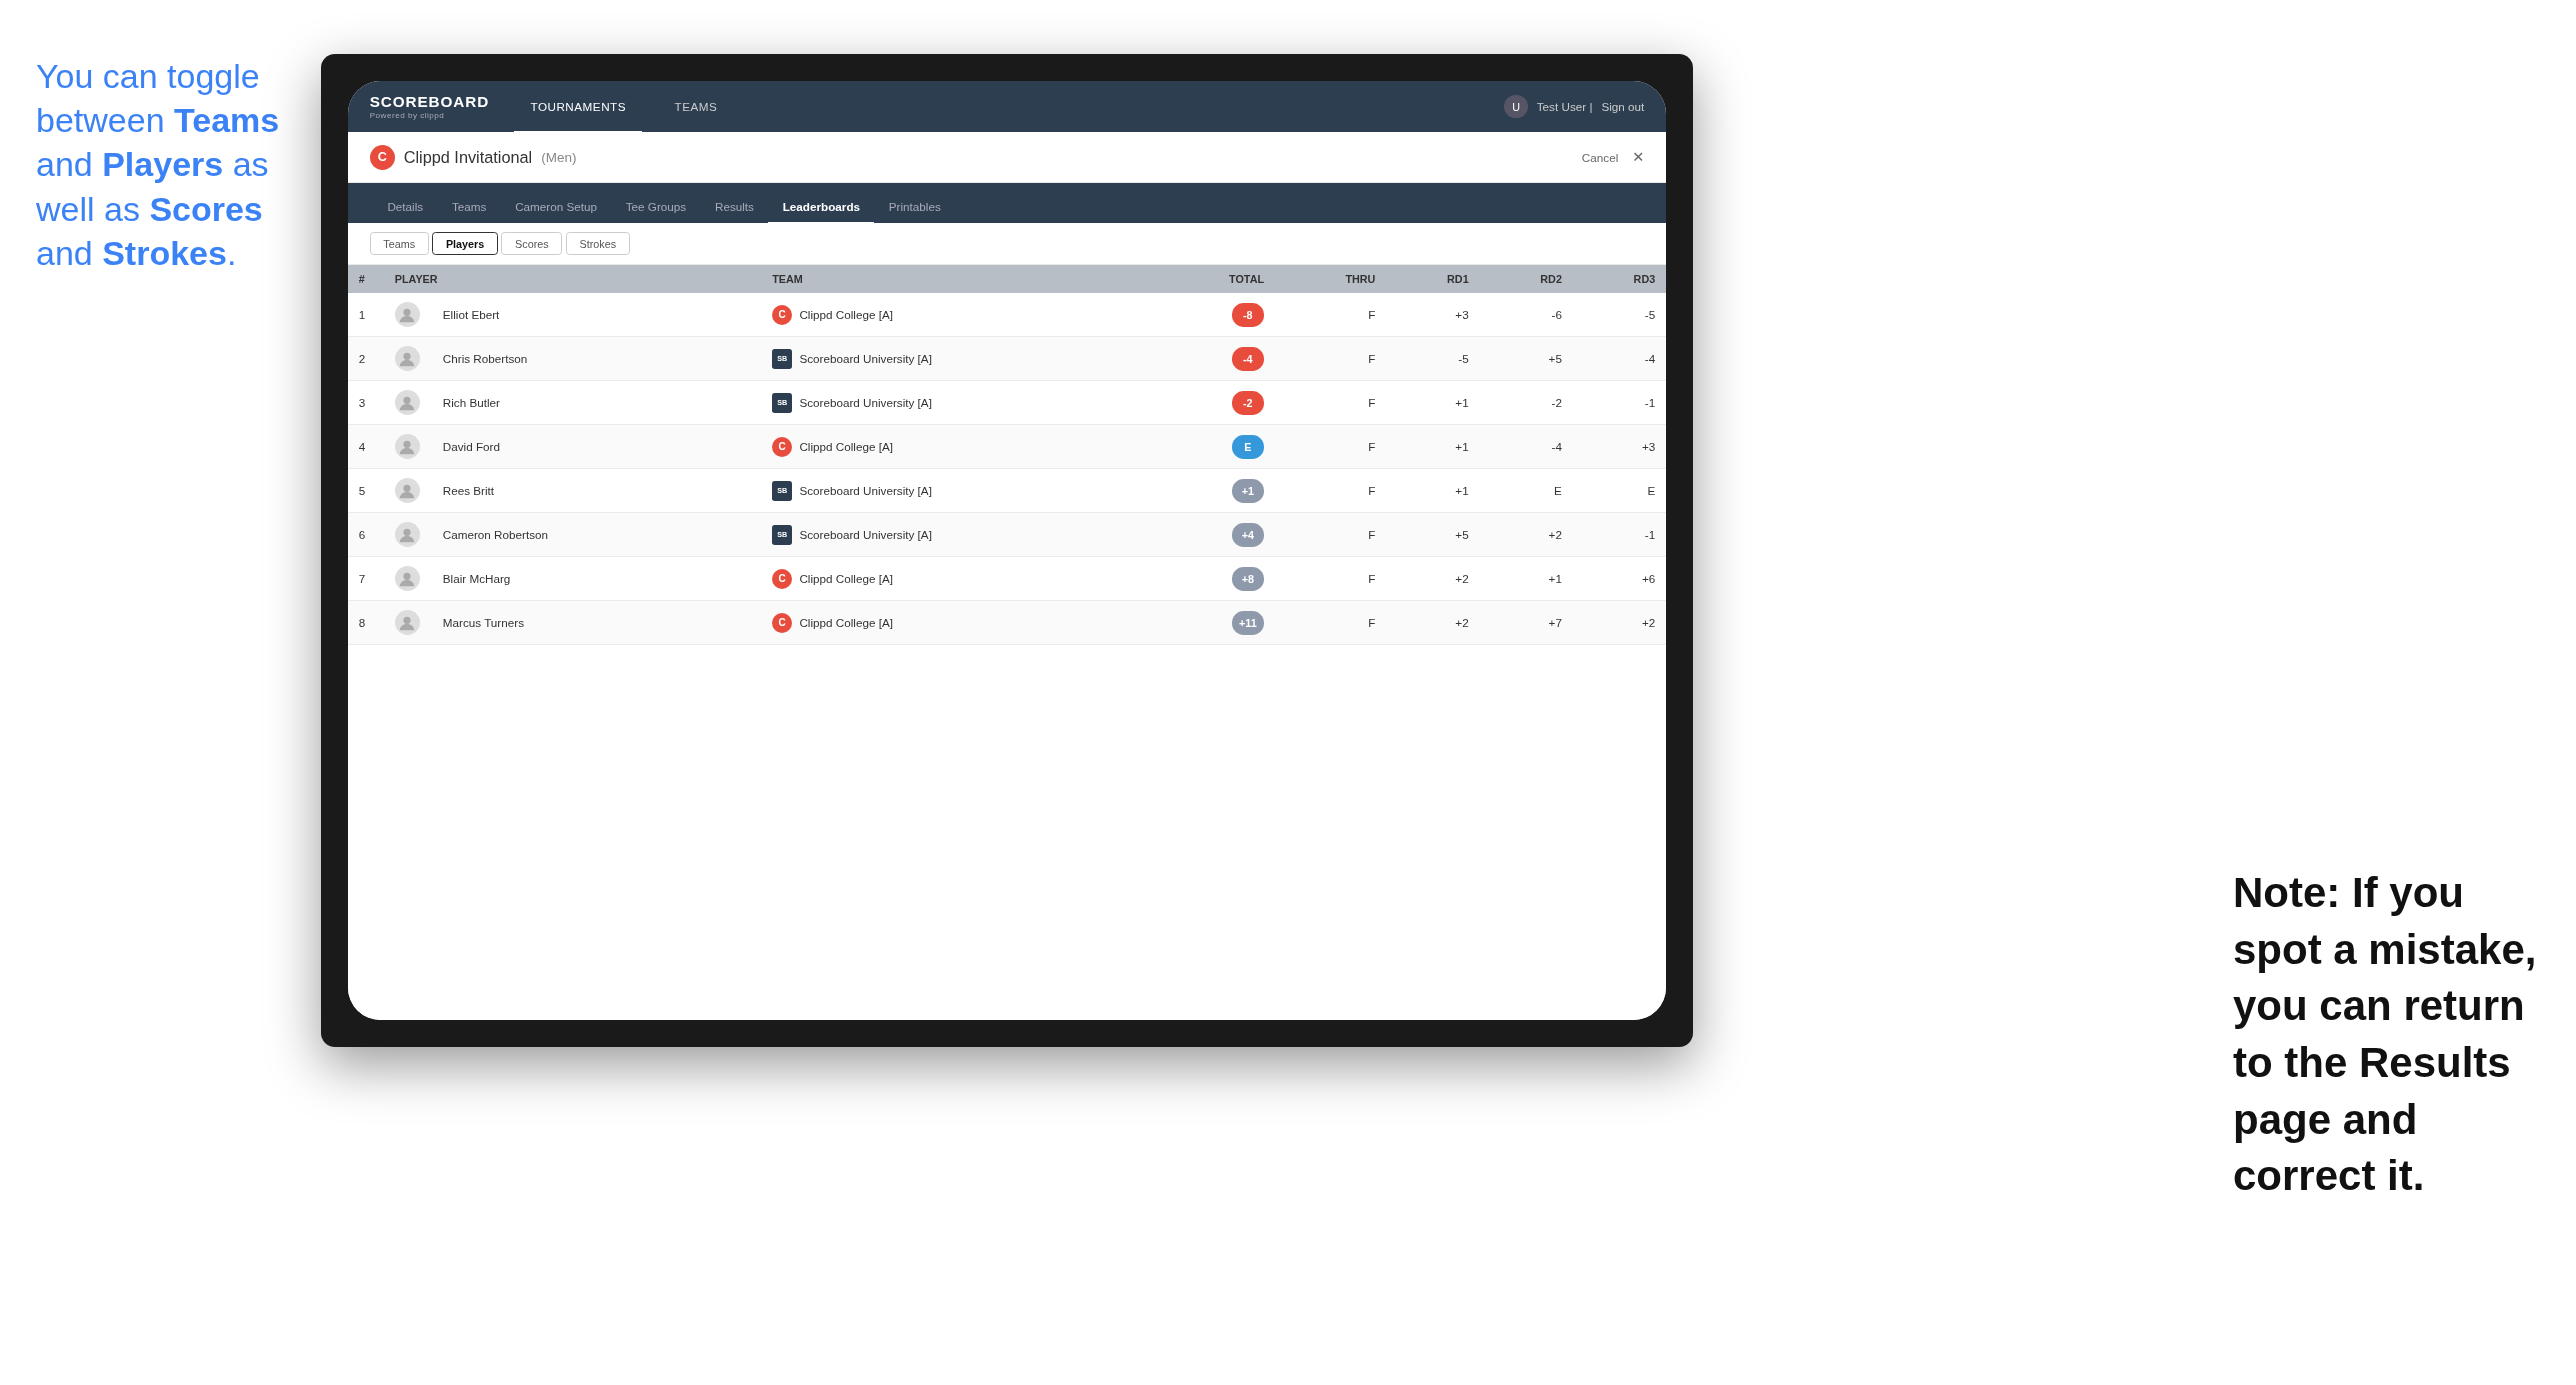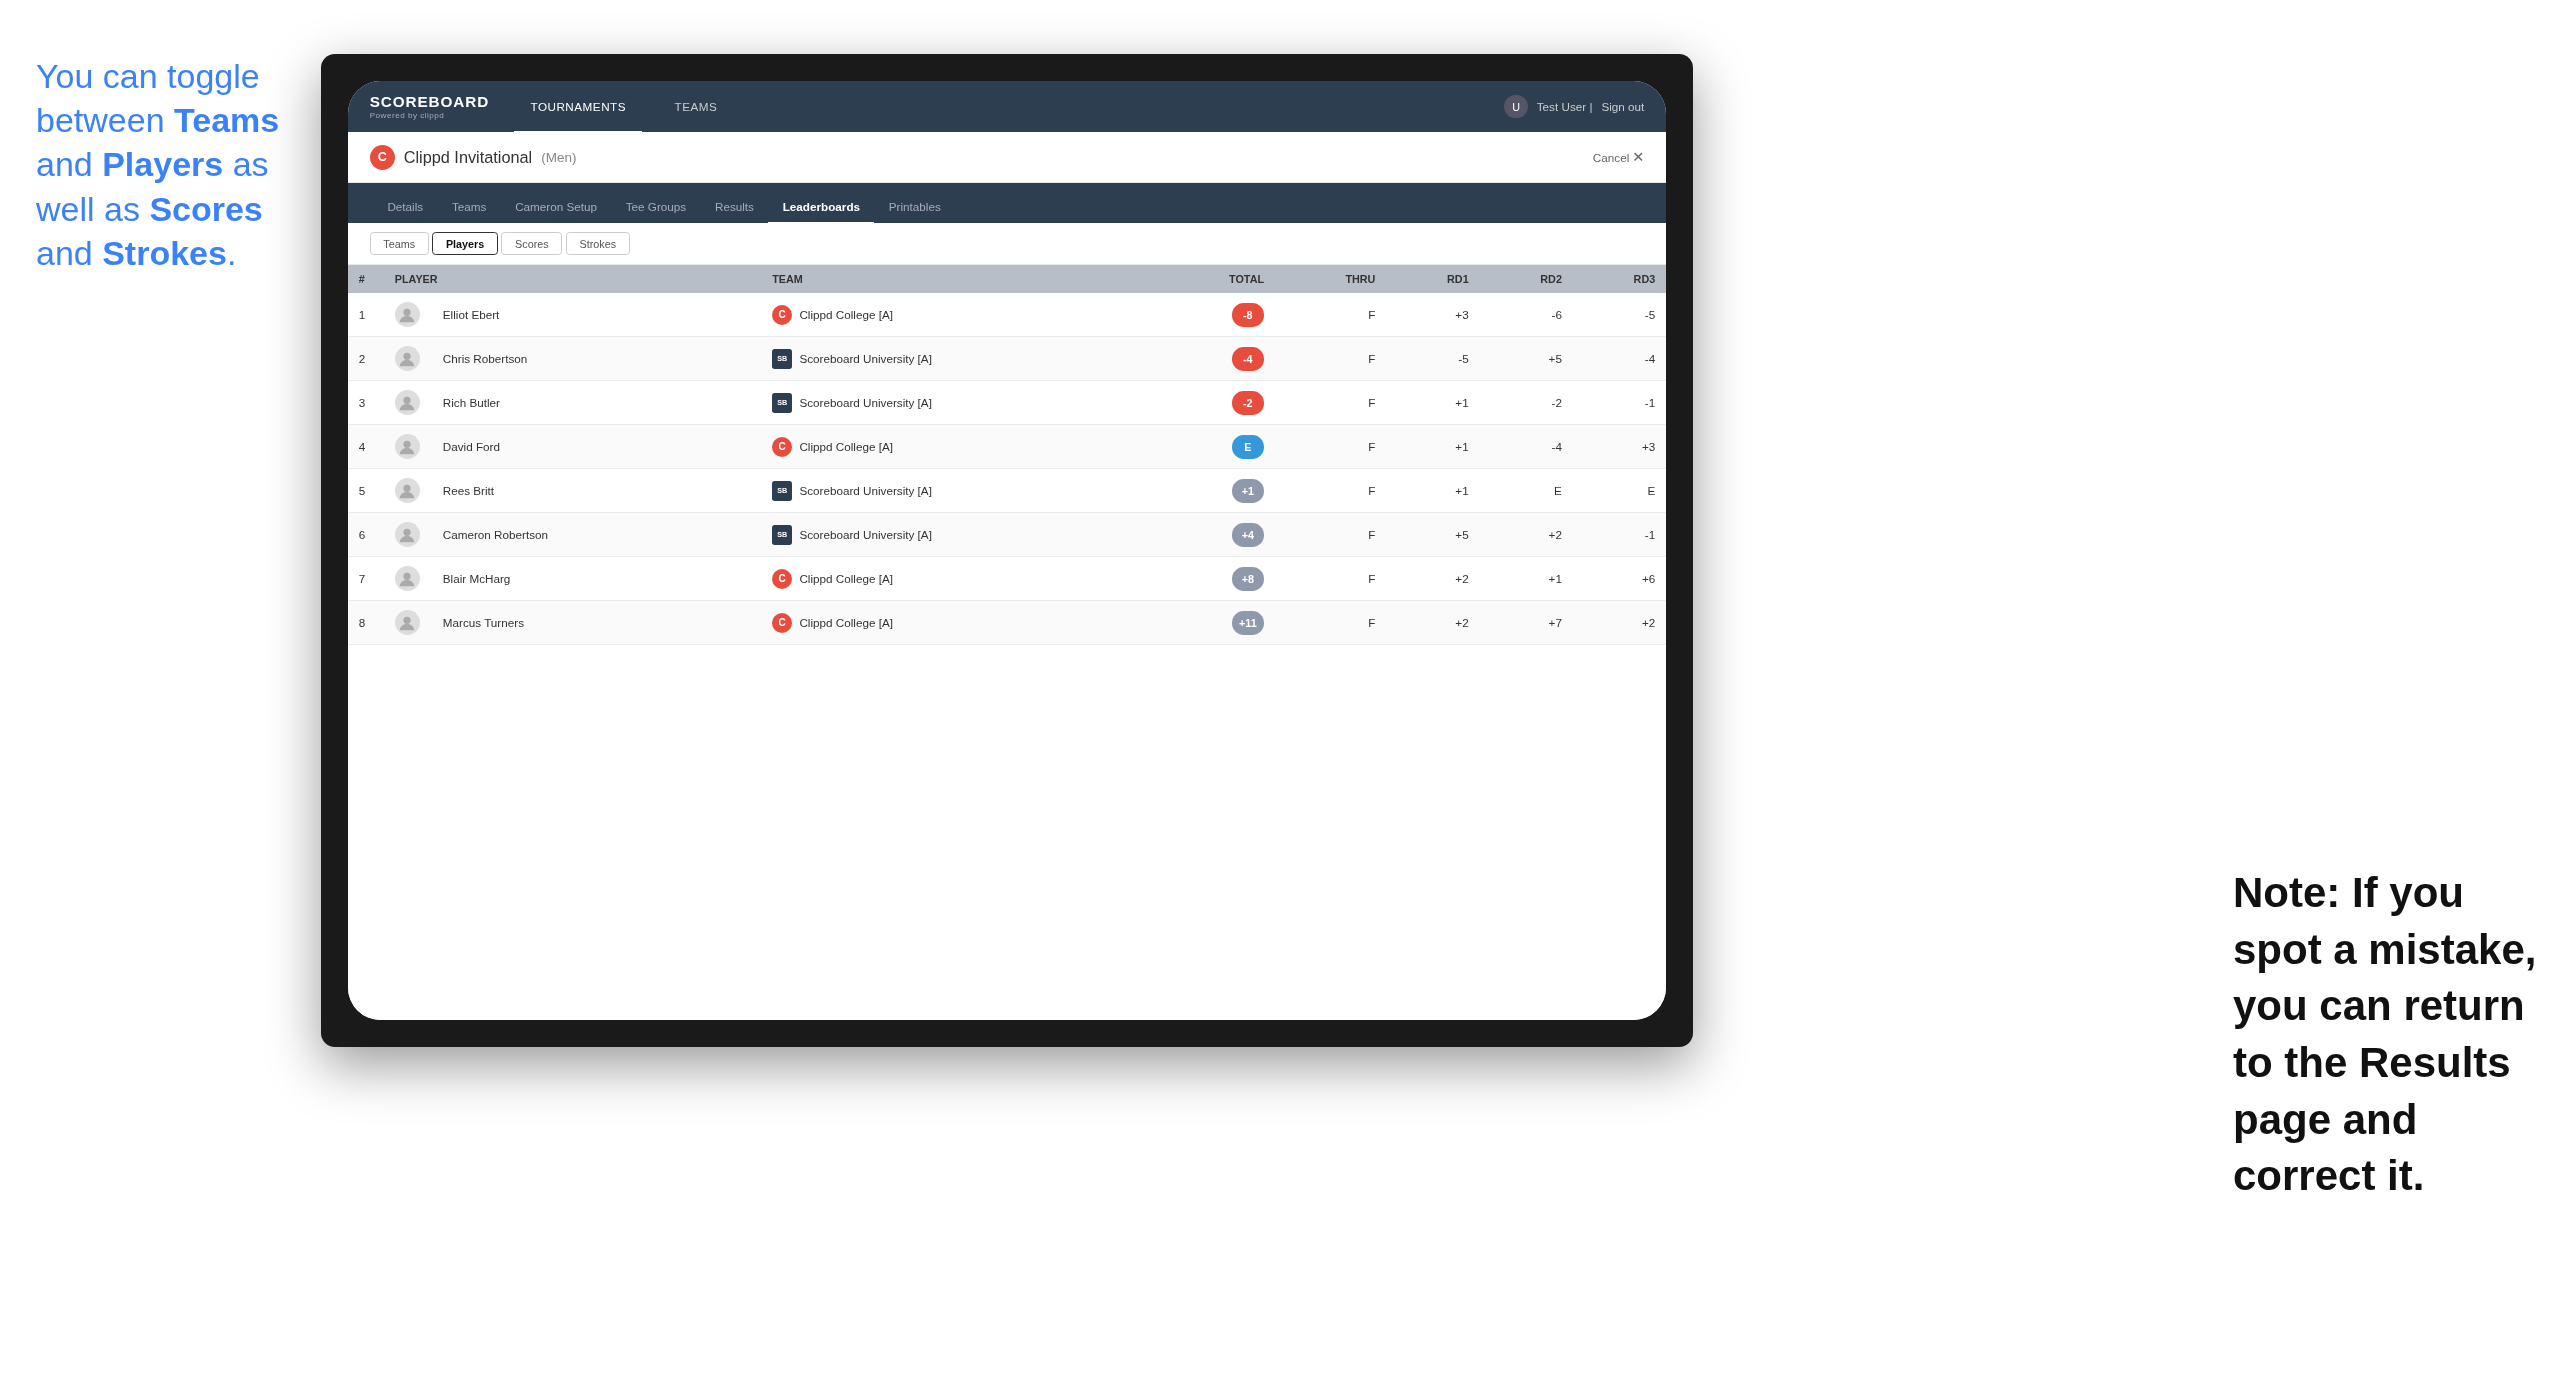--- a/index.html
+++ b/index.html
@@ -158,21 +158,21 @@
       color: #fff;
       font-weight: 700;
       font-size: 12.6px;
     }
     .cancel-btn {
       font-size: 11.7px;
       color: #666;
       cursor: pointer;
       display: flex;
       align-items: center;
-      gap: 3px;
+      gap: 14px;
     }
 
     
     .sub-nav {
       background: #2c3e50;
       display: flex;
       padding: 0 25px;
       flex-shrink: 0;
       height: 40px;
       align-items: flex-end;

